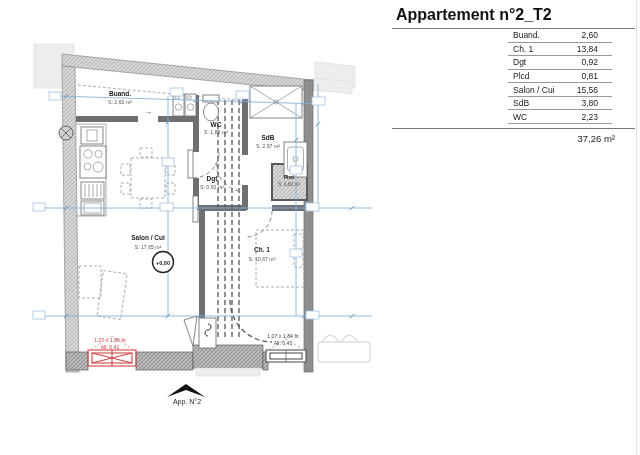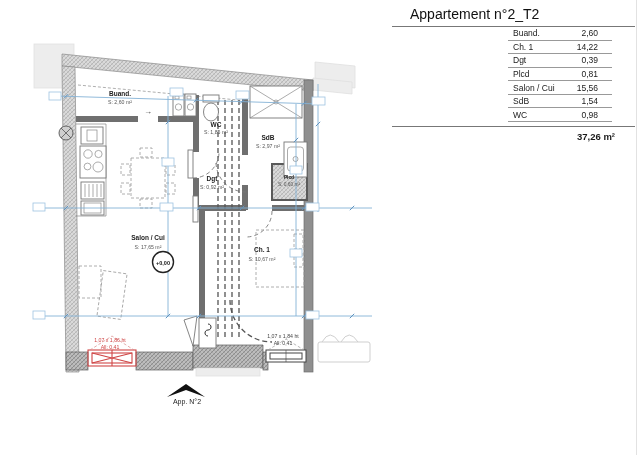--- a/index.html
+++ b/index.html
@@ -2,28 +2,28 @@
 <html><head>
 <meta charset="utf-8">
 <style>
   html,body{margin:0;padding:0;background:#fff;}
   .screen{position:relative;width:640px;height:455px;background:#ffffff;
           font-family:"Liberation Sans",sans-serif;overflow:hidden;}
   .edge-line{position:absolute;right:3px;top:0;width:1px;height:455px;background:#e2e2e2;}
 
   
   .legend{position:absolute;left:390px;top:6px;width:245px;color:#1a1a1a;}
-  .legend-title{font-size:14px;font-weight:normal;margin-left:20px;color:#111;}
+  .legend-title{font-size:16px;font-weight:bold;margin-left:6px;color:#111;}
   .legend-rule{border:none;border-top:1.5px solid #777;margin:4px 0 0 2px;}
   .legend-rows{margin-left:118px;width:104px;}
   .legend-row{display:flex;justify-content:space-between;align-items:flex-end;
               font-size:8.5px;line-height:9px;padding:2.2px 0 1.4px;border-bottom:1px solid #999;}
   .legend-row .lbl{padding-left:5px;}
   .legend-row .val{padding-right:14px;margin-left:9px;}
-  .legend-total{font-size:9.5px;font-weight:bold;text-align:right;padding-right:20px;margin-top:4px;}
+  .legend-total{font-size:9.5px;font-weight:normal;text-align:right;padding-right:20px;margin-top:4px;}
 
   
   .wallH{fill:url(#hatch);stroke:#8a8a8a;stroke-width:.7;}
   .wallD{fill:url(#hatchD);stroke:#5d5d5d;stroke-width:.7;}
   .wallS{fill:#8f8f8f;stroke:#6e6e6e;stroke-width:.7;}
   .part{fill:#6f6f6f;}
   .fix{fill:#fff;stroke:#777;stroke-width:.9;}
   .fixthin{fill:none;stroke:#888;stroke-width:.7;}
   .dash{fill:none;stroke:#9a9a9a;stroke-width:.8;stroke-dasharray:3 2;}
   .dashmid{fill:none;stroke:#777;stroke-width:.9;stroke-dasharray:4 3;}
@@ -280,39 +280,39 @@
   <div class="legend">
     <div class="legend-title">Appartement n°2_T2</div>
     <hr class="legend-rule">
     <div class="legend-rows">
       <div class="legend-row">
         <span class="lbl">Buand.</span>
         <span class="val">2,60</span>
       </div>
       <div class="legend-row">
         <span class="lbl">Ch. 1</span>
-        <span class="val">14,22</span>
+        <span class="val">13,84</span>
       </div>
       <div class="legend-row">
         <span class="lbl">Dgt</span>
-        <span class="val">0,39</span>
+        <span class="val">0,92</span>
       </div>
       <div class="legend-row">
         <span class="lbl">Plcd</span>
         <span class="val">0,81</span>
       </div>
       <div class="legend-row">
         <span class="lbl">Salon / Cui</span>
         <span class="val">15,56</span>
       </div>
       <div class="legend-row">
         <span class="lbl">SdB</span>
-        <span class="val">1,54</span>
+        <span class="val">3,80</span>
       </div>
       <div class="legend-row">
         <span class="lbl">WC</span>
-        <span class="val">0,98</span>
+        <span class="val">2,23</span>
       </div>
     </div>
     <hr class="legend-rule">
     <div class="legend-total">37,26 m²</div>
   </div>
 </div>
 
 </body></html>

